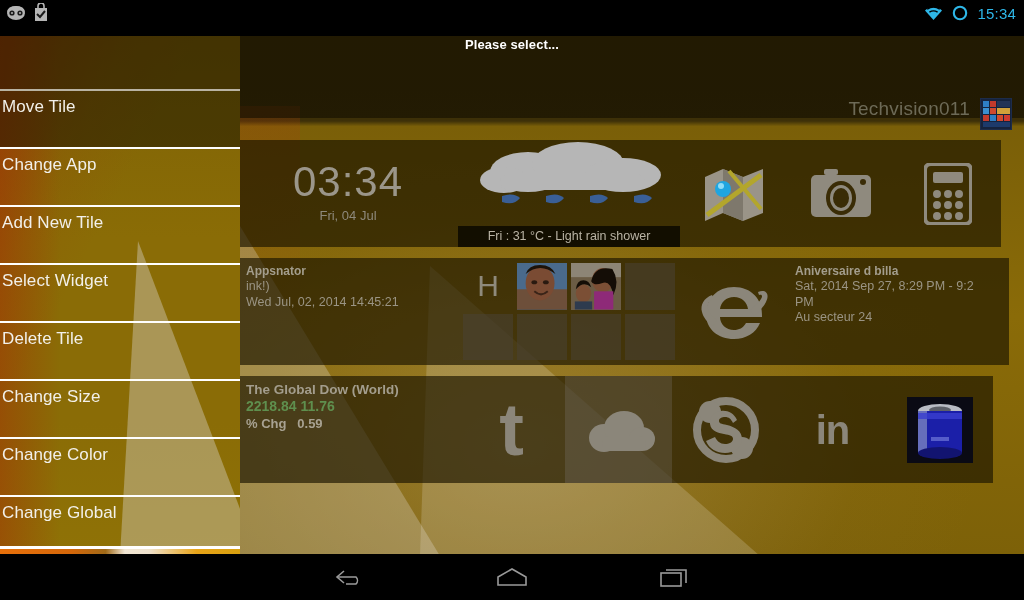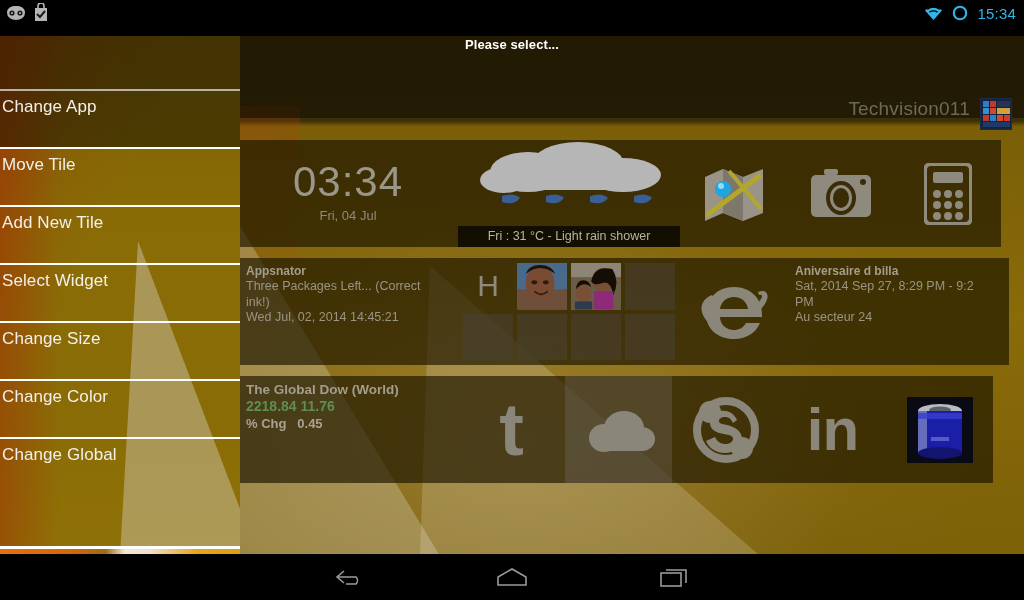--- a/index.html
+++ b/index.html
@@ -216,21 +216,20 @@
                   <circle cx="35" cy="53" r="4"></circle>
               </g>
             </svg>
           </div>
         </div>
       </div>
 
       <div class="row">
         <div class="tile w2 txt-tile">
           <div class="txt-title">Appsnator</div>
-          <div class="txt-body">Three Packages Left... (Correct</div>
           <div class="txt-body">ink!)</div>
           <div class="txt-body">Wed Jul, 02, 2014 14:45:21</div>
         </div>
 
         <div class="tile w2b">
           <div class="gal">
             <div class="gal-cell" style="background:transparent">
               <div class="gal-letter">H</div>
             </div>
             <div class="gal-cell">
@@ -282,21 +281,21 @@
         </div>
       </div>
 
       <div class="row">
         <div class="tile w2 txt-tile">
           <div class="txt-title big">The Global Dow (World)</div>
           <div class="txt-body green">2218.84 11.76</div>
           <div class="txt-chg">
             <span>% Chg</span>
             &nbsp;
-            <span>0.45</span>
+            <span>0.59</span>
           </div>
         </div>
 
         <div class="tile w1">
           <div class="ico-wrap">
             <span class="glyph" style="font-size:74px;">t</span>
           </div>
         </div>
 
         <div class="tile w1 lightbg">
@@ -318,21 +317,21 @@
               <circle cx="36" cy="36" r="29" fill="none" stroke="#8b867a" stroke-width="8"></circle>
               <circle cx="20" cy="18" r="11" fill="#8b867a"></circle>
               <circle cx="52" cy="54" r="11" fill="#8b867a"></circle>
               <path d="M47 26 C44 19 37 16 31 17 C23 18 19 24 20 30 C21 37 28 39 34 40 C40 41 43 42 43 45 C43 48 39 50 35 50 C30 50 27 47 25 43 L16 47 C19 55 27 59 35 59 C44 59 52 54 52 45 C52 37 45 33 37 31 C31 30 29 29 29 27 C29 24 32 23 35 23 C39 23 41 25 43 29 Z" fill="#8b867a"></path>
             </svg>
           </div>
         </div>
 
         <div class="tile w1">
           <div class="ico-wrap">
-            <span class="glyph" style="font-size:60px;letter-spacing:-1px;">in</span>
+            <span class="glyph" style="font-size:40px;letter-spacing:-1px;">in</span>
           </div>
         </div>
 
         <div class="tile w1">
           <div class="ico-wrap">
             <svg width="66" height="66" viewBox="0 0 66 66">
               <rect width="66" height="66" fill="#0a0a14"></rect>
               <ellipse cx="33" cy="14" rx="22" ry="7" fill="#b9bcc4"></ellipse>
               <ellipse cx="33" cy="13" rx="11" ry="3.5" fill="#5d6068"></ellipse>
               <rect x="11" y="14" width="44" height="42" fill="#1b1fa8"></rect>
@@ -347,30 +346,33 @@
 
     </div>
   </div>
 
   <div class="menu">
     <div class="menu-beam2"></div>
     <div class="menu-beam"></div>
     <div class="menu-head"></div>
     <div class="menu-list">
       <div class="menu-item">
+        <span class="menu-label">Move Tile</span>
+      </div>
+      <div class="menu-item">
         <span class="menu-label">Change App</span>
       </div>
       <div class="menu-item">
-        <span class="menu-label">Move Tile</span>
-      </div>
-      <div class="menu-item">
         <span class="menu-label">Add New Tile</span>
       </div>
       <div class="menu-item">
         <span class="menu-label">Select Widget</span>
+      </div>
+      <div class="menu-item">
+        <span class="menu-label">Delete Tile</span>
       </div>
       <div class="menu-item">
         <span class="menu-label">Change Size</span>
       </div>
       <div class="menu-item">
         <span class="menu-label">Change Color</span>
       </div>
       <div class="menu-item">
         <span class="menu-label">Change Global</span>
       </div>

